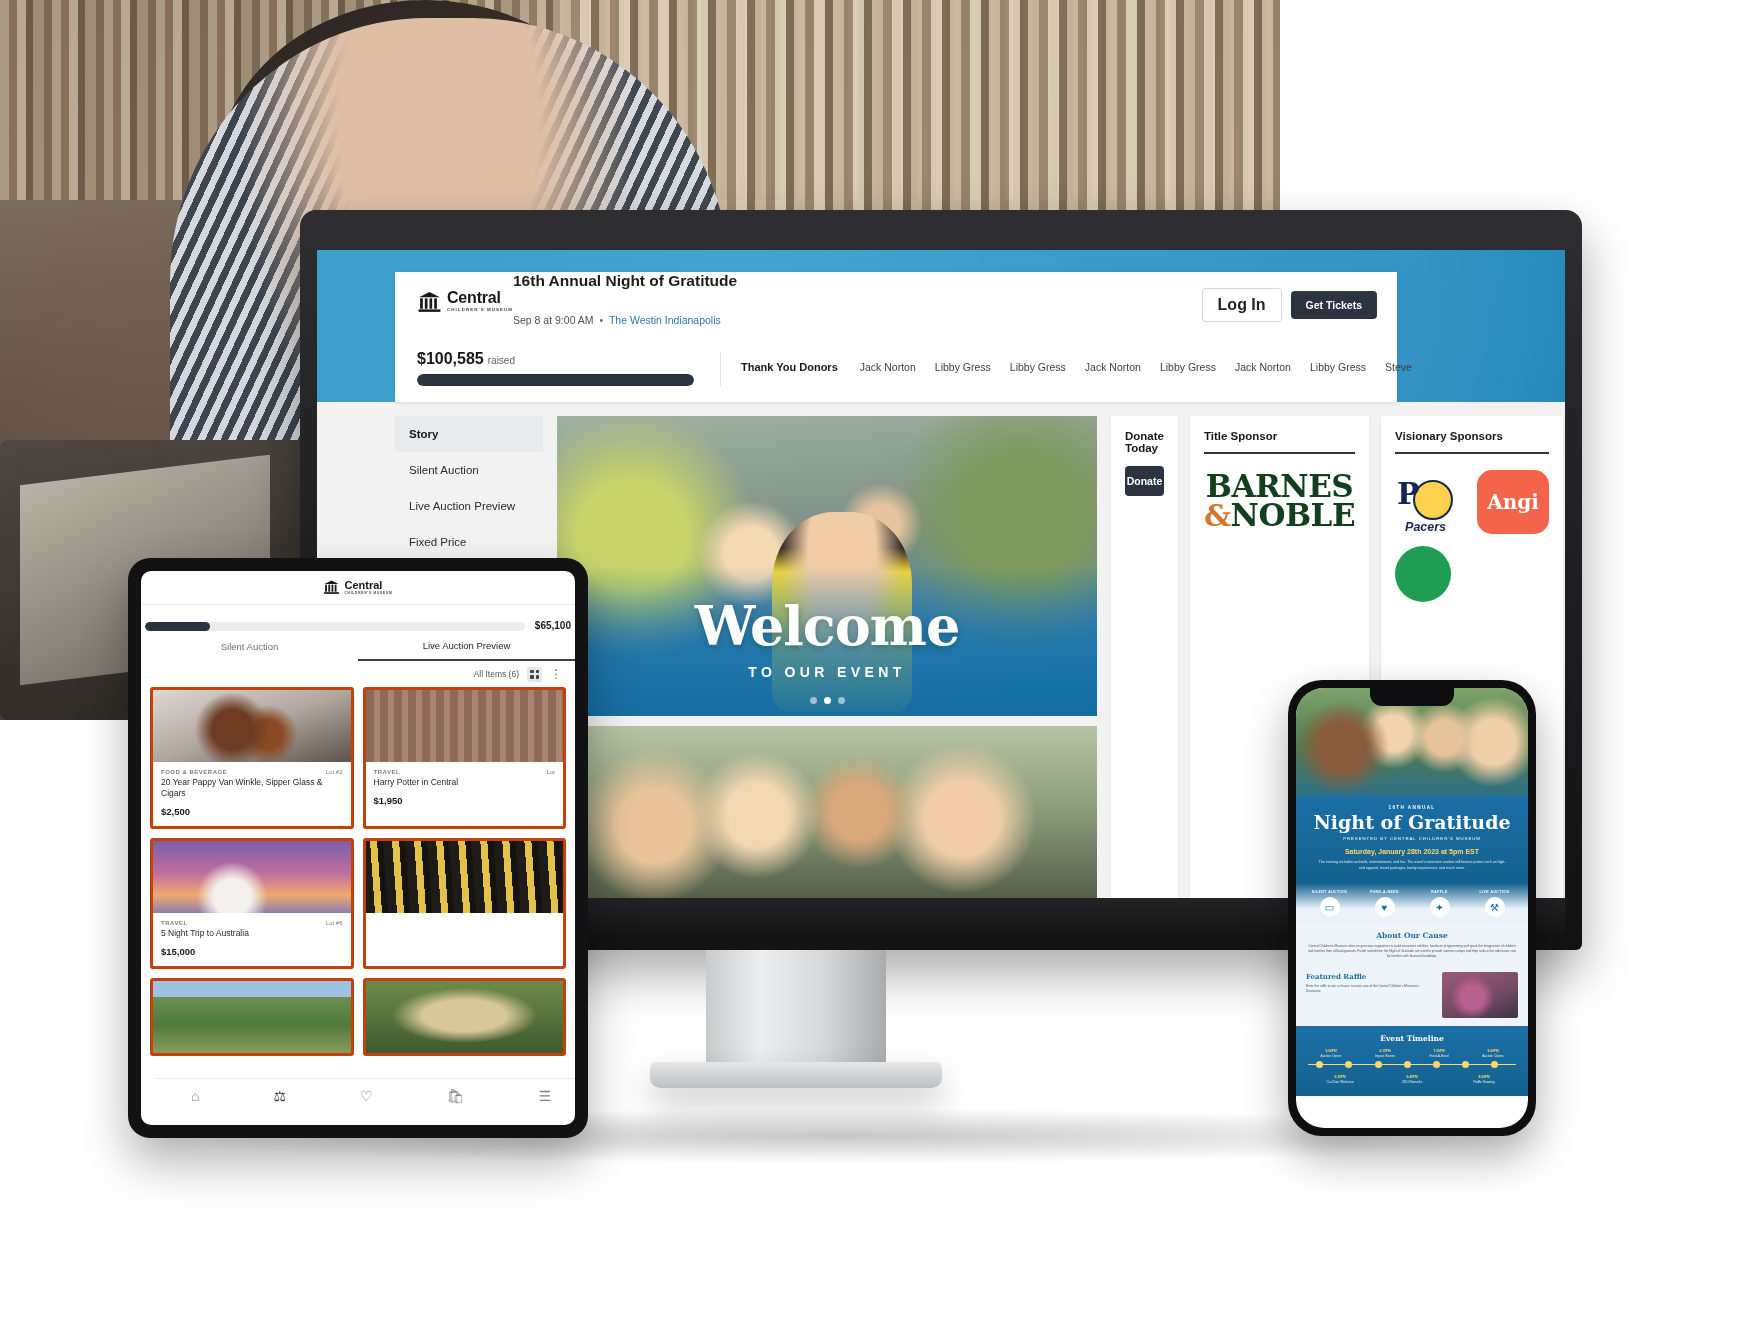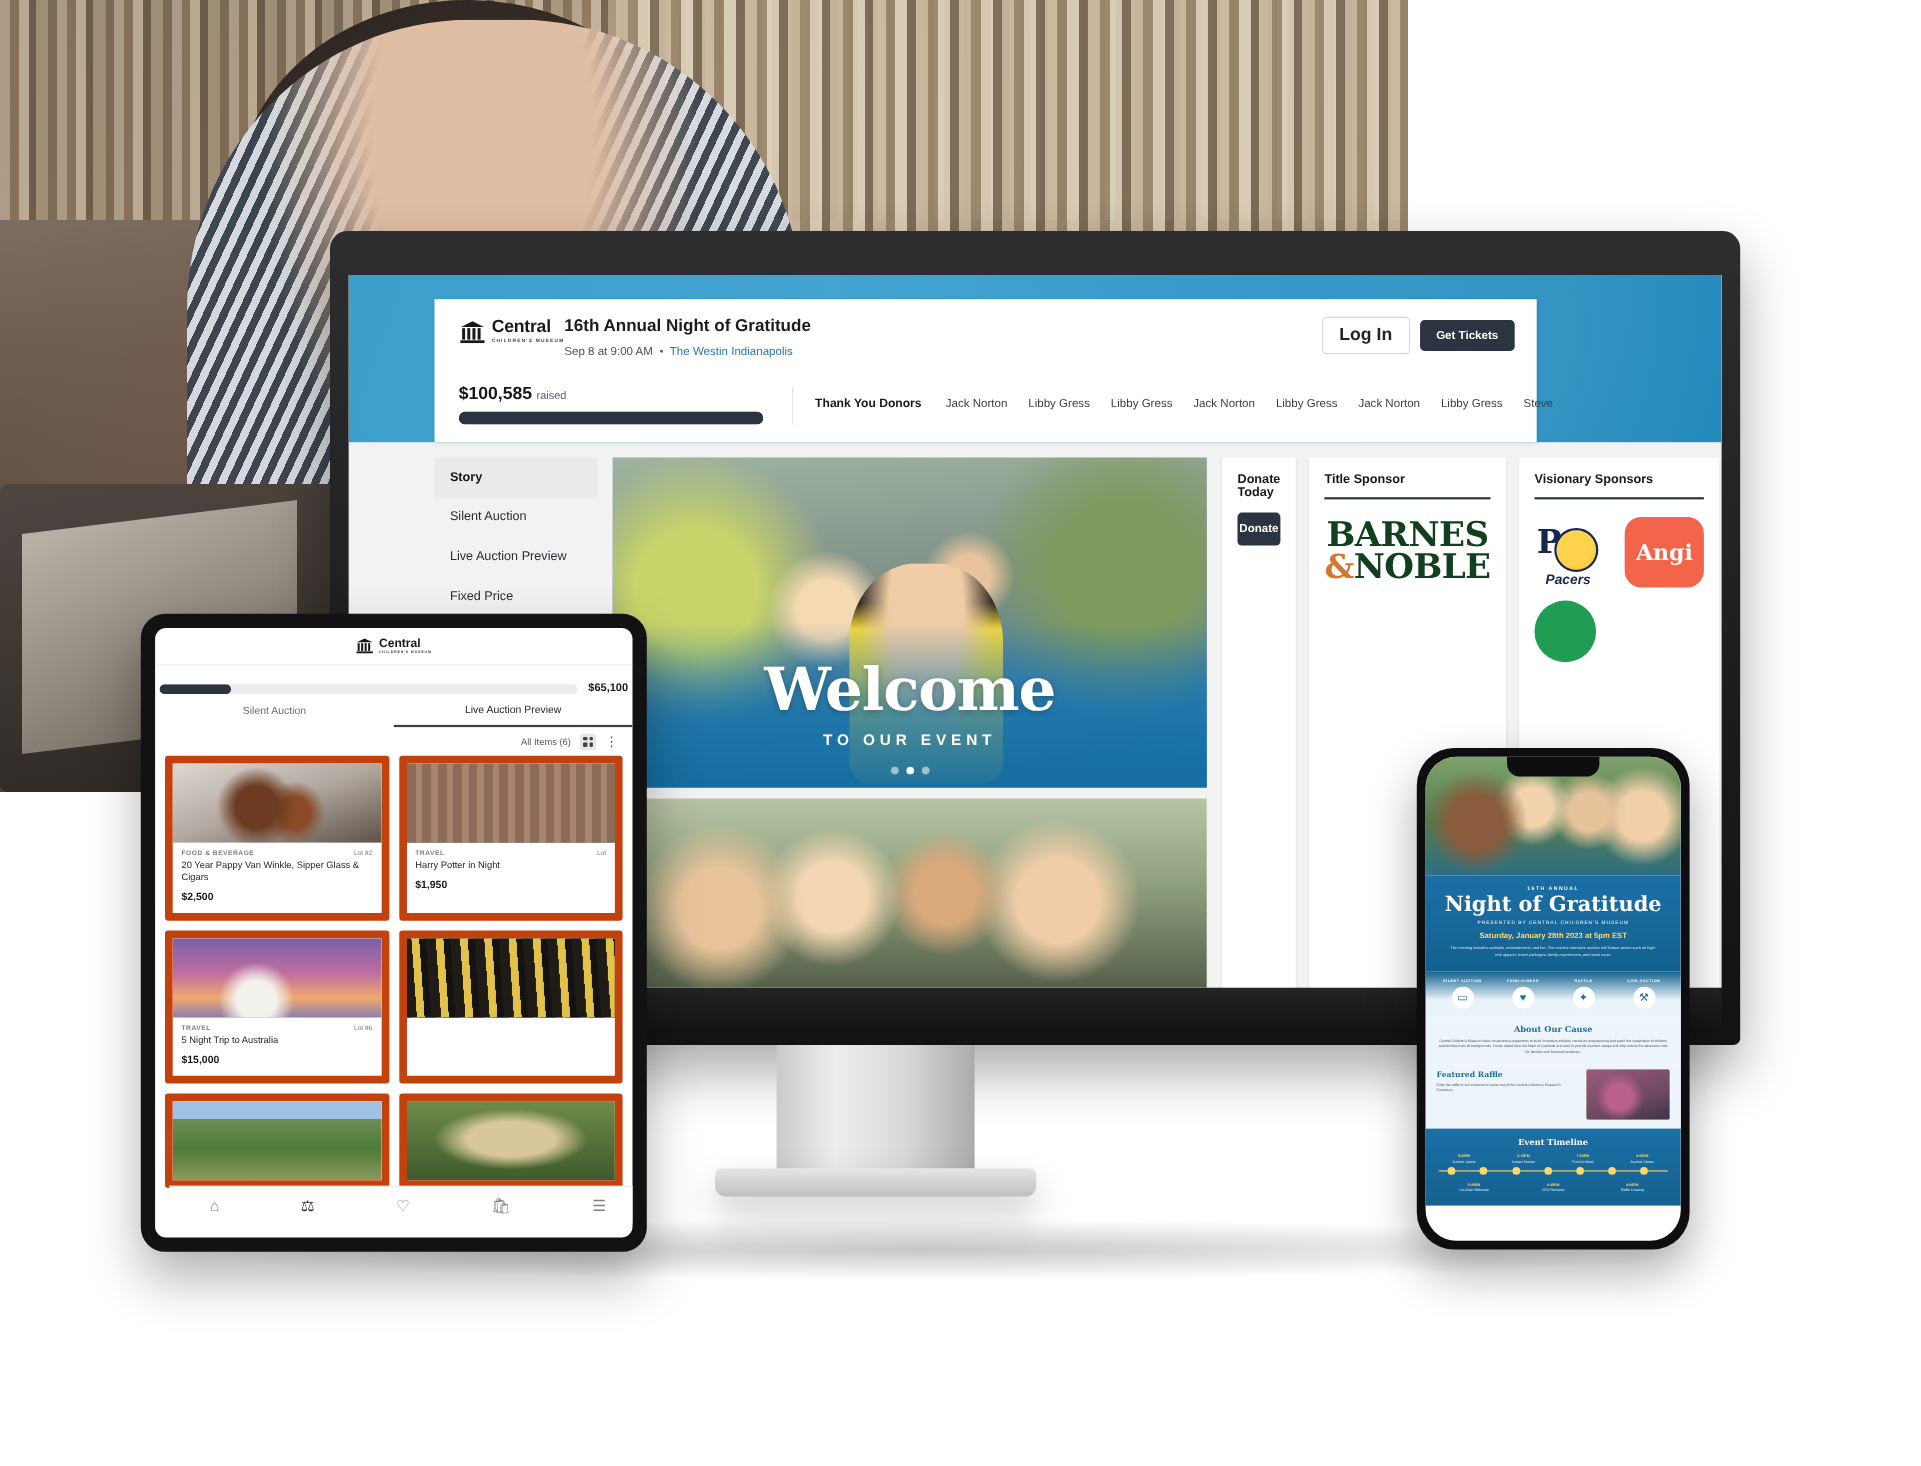--- a/index.html
+++ b/index.html
@@ -103,21 +103,21 @@
   .site-card {
     position:absolute; left:78px; top:22px; width:1002px; height:130px;
     background:#fff; box-shadow:0 1px 4px rgba(0,0,0,.12);
   }
   .site-card-top { position:relative; height:74px; padding:14px 22px 0 22px; }
   .brand { position:absolute; left:22px; top:18px; display:flex; align-items:flex-start; gap:5px; }
   .brand-glyph { width:25px; height:25px; }
   .brand-txt { line-height:1; }
   .brand-name { font-size:16px; font-weight:700; color:#17181a; letter-spacing:-.2px; }
   .brand-sub { font-size:4.4px; font-weight:700; color:#3c3f44; letter-spacing:1.1px; margin-top:2px; }
-  .ev-title { position:absolute; left:118px; top:16px; font-size:15.5px; font-weight:600; color:#1b1c1e; }
+  .ev-title { position:absolute; left:118px; top:0; font-size:15.5px; font-weight:600; color:#1b1c1e; }
   .ev-meta { position:absolute; left:118px; top:42px; font-size:10.5px; color:#4c5055; }
   .ev-meta .venue { color:#2e77a8; }
   .ev-meta .dot { color:#2e77a8; margin:0 3px; }
   .hdr-btns { position:absolute; right:20px; top:16px; display:flex; gap:9px; align-items:center; }
   .btn-login {
     font-size:16px; font-weight:600; color:#20242a; background:#fff;
     border:1px solid #d4d6d9; border-radius:4px; padding:7px 15px; cursor:pointer;
   }
   .btn-tickets {
     font-size:10.5px; font-weight:700; color:#fff; background:#2b3440;
@@ -230,21 +230,21 @@
   .tb-fill { width:17%; height:100%; background:#2b3440; border-radius:6px; }
   .tb-amt { font-size:10px; font-weight:700; color:#17181a; margin-left:10px; }
   .tb-tabs { display:flex; height:30px; font-size:9.5px; color:#6b6f74; }
   .tb-tab { flex:1; display:flex; align-items:center; justify-content:center; cursor:pointer; }
   .tb-tab.on { color:#24272b; border-bottom:2px solid #3b4049; }
   .tb-filter { height:26px; display:flex; align-items:center; justify-content:flex-end; gap:8px; padding:0 12px; font-size:8.5px; color:#55595e; }
   .grid-ico { width:15px; height:15px; background:#e6e7e9; border-radius:3px; display:grid; grid-template-columns:1fr 1fr; gap:2px; padding:3px; }
   .grid-ico i { background:#3d4248; border-radius:1px; display:block; }
   .dots-ico { font-size:12px; color:#4a4e53; letter-spacing:1px; }
   .tb-grid { display:grid; grid-template-columns:1fr 1fr; gap:9px; padding:0 9px; }
-  .lot-card { background:#fff; border:7px solid #c2410c; border-radius:3px; overflow:hidden; }
+  .lot-card { background:#fff; border:3px solid #c2410c; border-radius:3px; overflow:hidden; }
   .lot-img { height:72px; }
   .lot-meta { padding:7px 8px 9px 8px; }
   .lot-row { display:flex; justify-content:space-between; align-items:baseline; }
   .lot-cat { font-size:6px; font-weight:700; color:#7a7e83; letter-spacing:.5px; }
   .lot-num { font-size:6px; color:#7a7e83; }
   .lot-name { font-size:8.5px; color:#1d2024; margin-top:2px; line-height:1.3; }
   .lot-price { font-size:9.5px; font-weight:700; color:#17181a; margin-top:7px; }
   .tb-nav {
     position:absolute; left:13px; bottom:13px; width:434px; height:34px; background:#fff;
     border-top:1px solid #ececed; display:flex; align-items:center; justify-content:space-around;
@@ -525,21 +525,21 @@
           </div>
         </div>
 
         <div class="lot-card">
           <div class="lot-img img-hp"></div>
           <div class="lot-meta">
             <div class="lot-row">
               <span class="lot-cat">TRAVEL</span>
               <span class="lot-num">Lot</span>
             </div>
-            <div class="lot-name">Harry Potter in Night</div>
+            <div class="lot-name">Harry Potter in Central</div>
             <div class="lot-price">$1,950</div>
           </div>
         </div>
 
         <div class="lot-card">
           <div class="lot-img img-sydney"></div>
           <div class="lot-meta">
             <div class="lot-row">
               <span class="lot-cat">TRAVEL</span>
               <span class="lot-num">Lot #6</span>

